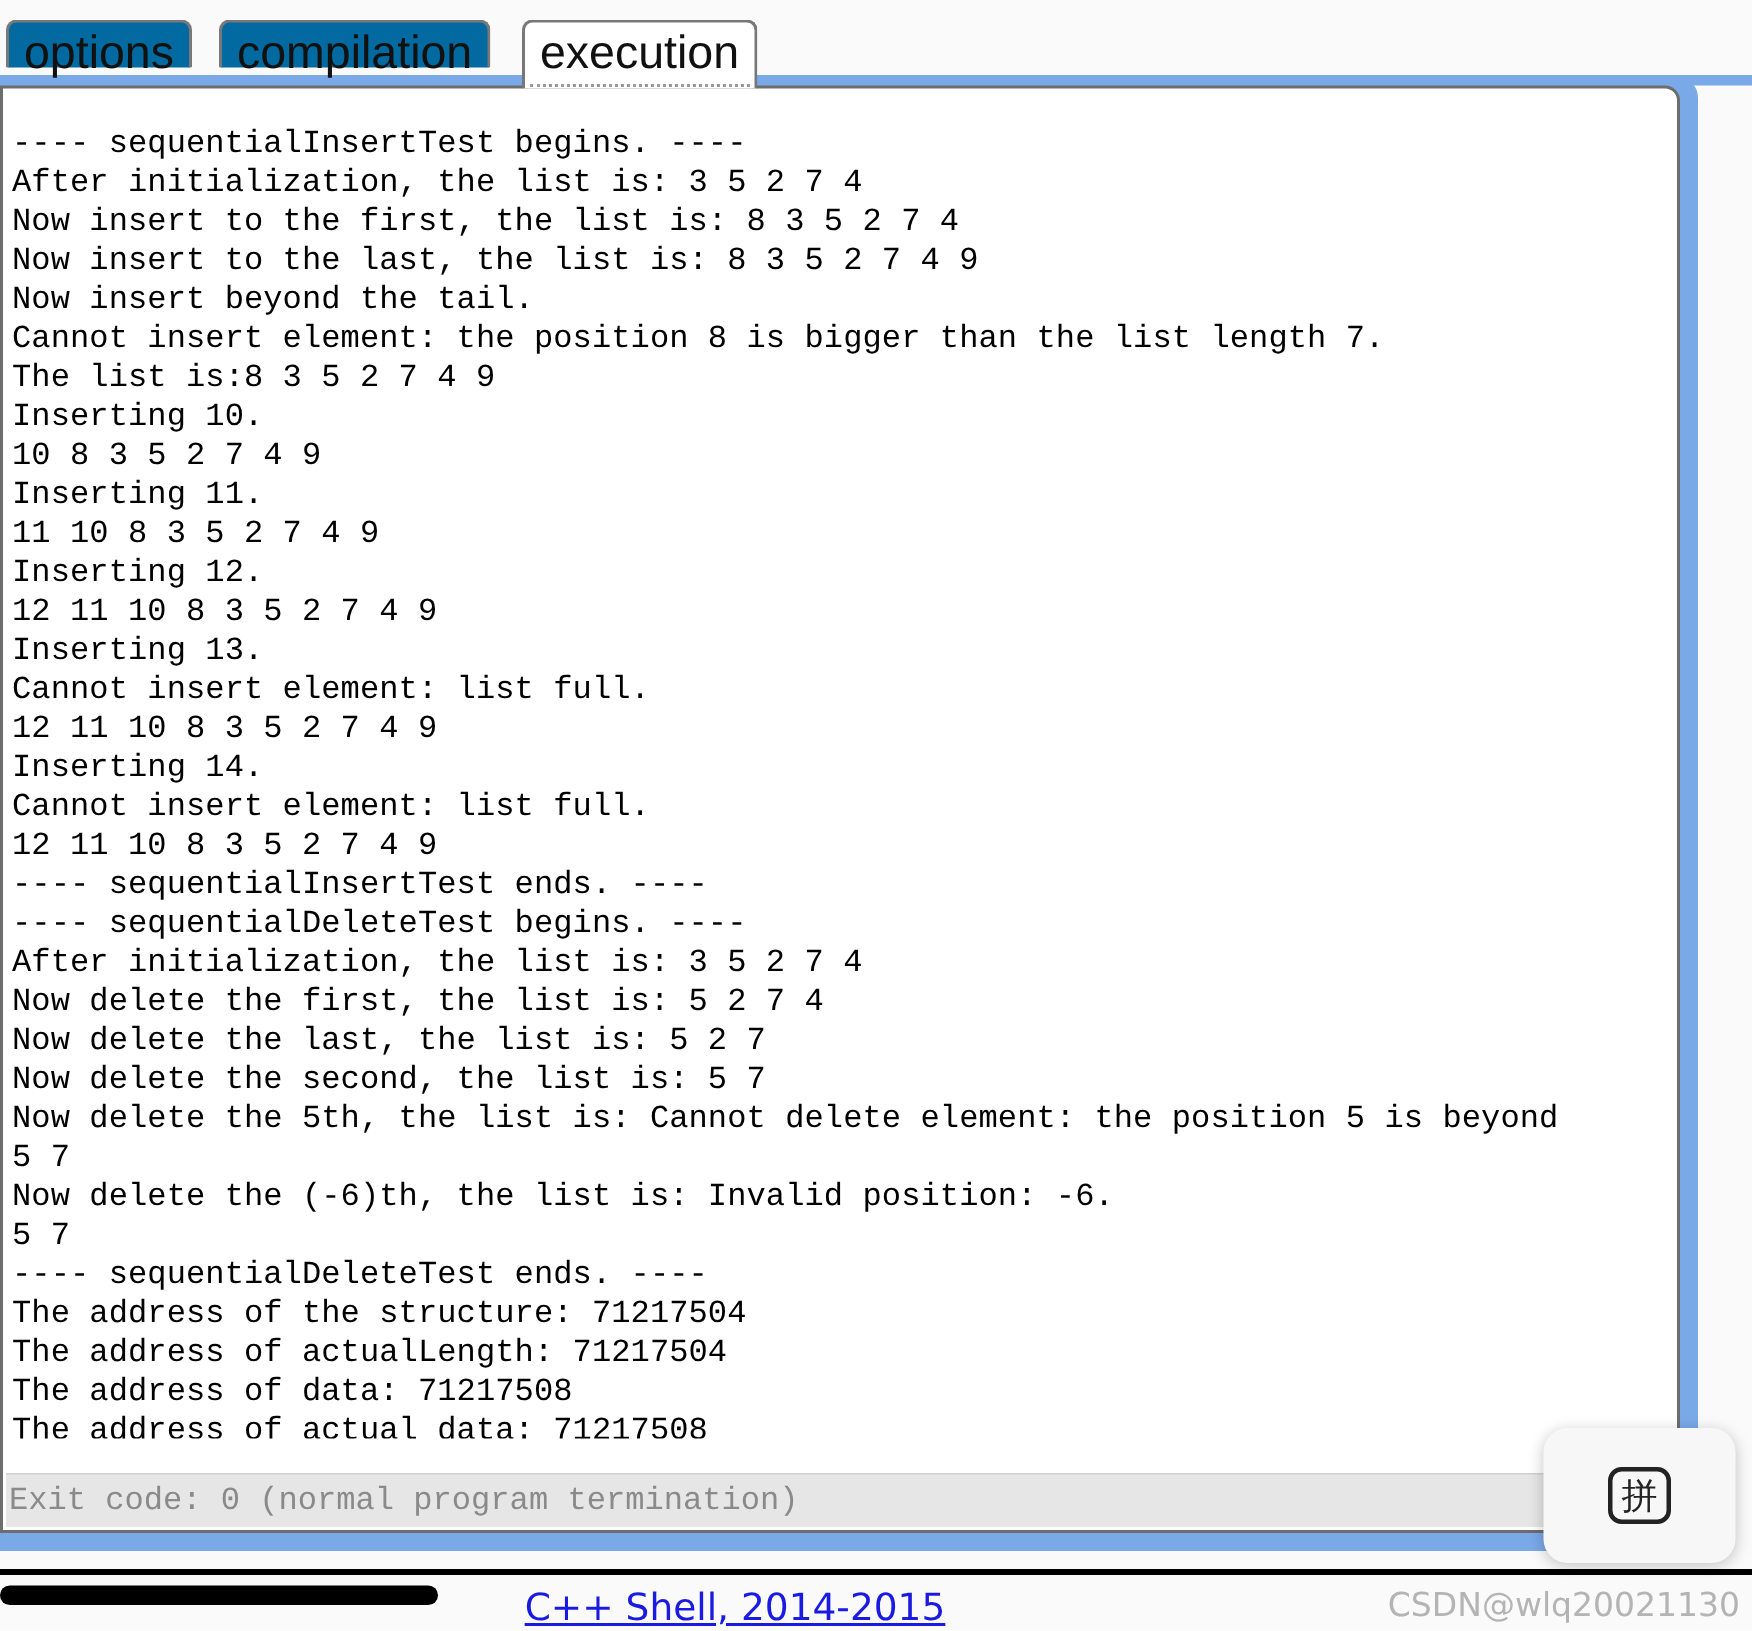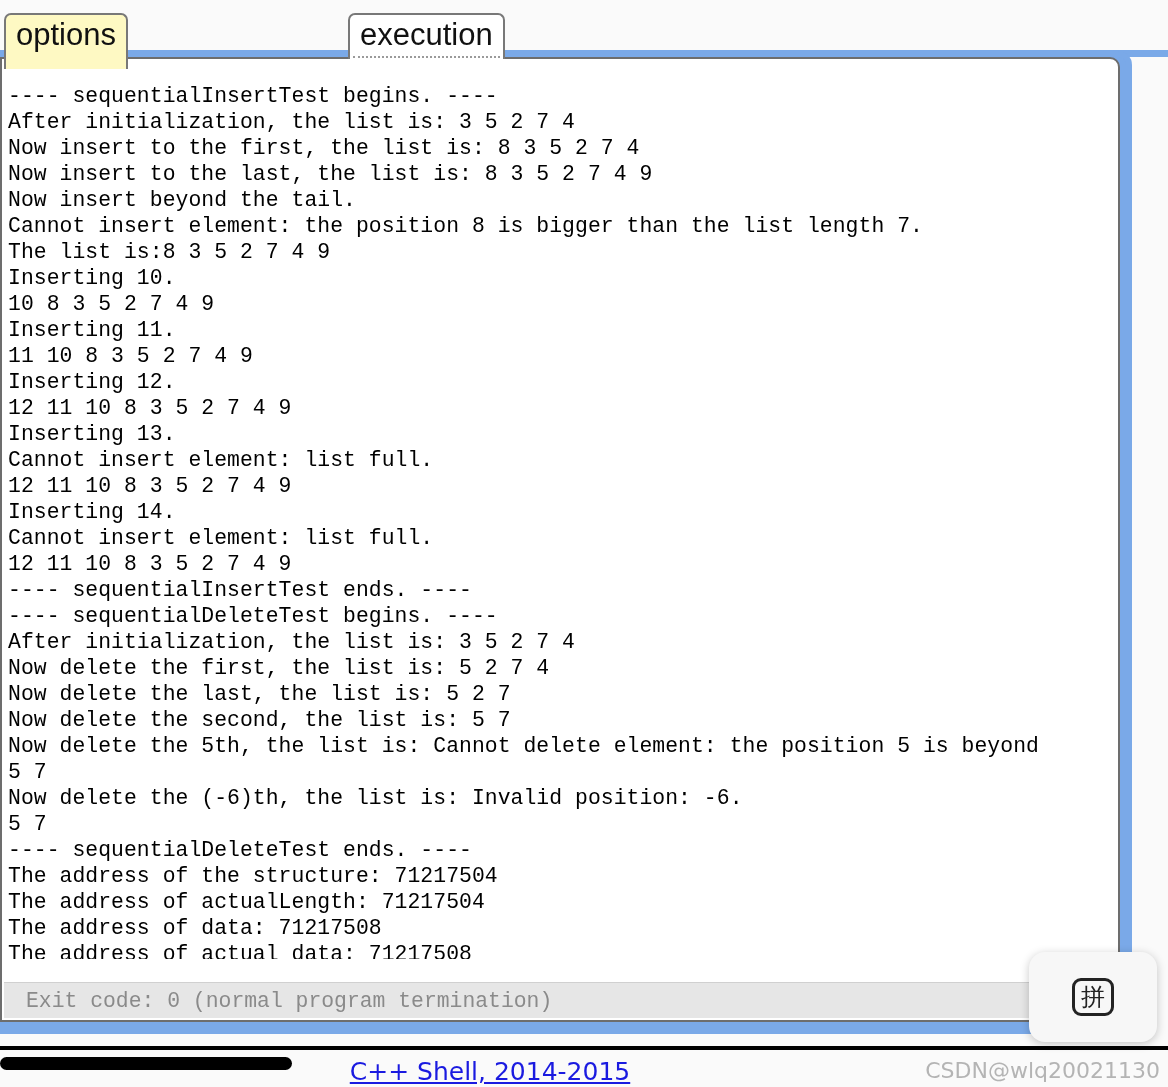--- a/index.html
+++ b/index.html
@@ -28,26 +28,26 @@
     position: absolute;
     left: 0;
     top: 50px;
     width: 1168px;
     height: 7px;
     background: #7aa9e8;
   }
   .tab {
     position: absolute;
     top: 13px;
-    height: 56px;
+    height: 32px;
     box-sizing: border-box;
     border: 2px solid #787878;
     border-bottom: none;
     border-radius: 7px 7px 0 0;
-    background: #fef9c3;
+    background: #0369a1;
     font-size: 31px;
     line-height: 40px;
     color: #111;
     padding: 0 10px;
     white-space: nowrap;
     letter-spacing: 0px;
     z-index: 3;
   }
   .tab.active {
     background: #ffffff;
@@ -113,21 +113,21 @@
     left: 2px;
     right: 2px;
     bottom: 2px;
     height: 36px;
     background: #e6e6e6;
     border-top: 1px solid #d0d0d0;
     font-family: "Liberation Mono", "DejaVu Sans Mono", monospace;
     font-size: 21.4px;
     line-height: 36px;
     color: #8a8a8a;
-    padding-left: 22px;
+    padding-left: 2px;
     white-space: pre;
     box-sizing: border-box;
   }
 
   
   .bottom-rule {
     position: absolute;
     left: 0;
     top: 1046px;
     width: 1168px;
@@ -196,20 +196,23 @@
     font-family: "DejaVu Sans", sans-serif;
   }
 </style>
 </head>
 <body>
 
 <div class="tabbar">
   <div class="tab-blue-rail"></div>
   <div class="tab" id="tab-options">
     <span>options</span>
+  </div>
+  <div class="tab" id="tab-compilation">
+    <span>compilation</span>
   </div>
   <div class="tab active" id="tab-execution">
     <span>execution</span>
   </div>
 </div>
 
 <div class="console-frame">
   <div class="console-inner">
     <pre class="console-text" id="console-text">---- sequentialInsertTest begins. ----
 After initialization, the list is: 3 5 2 7 4

